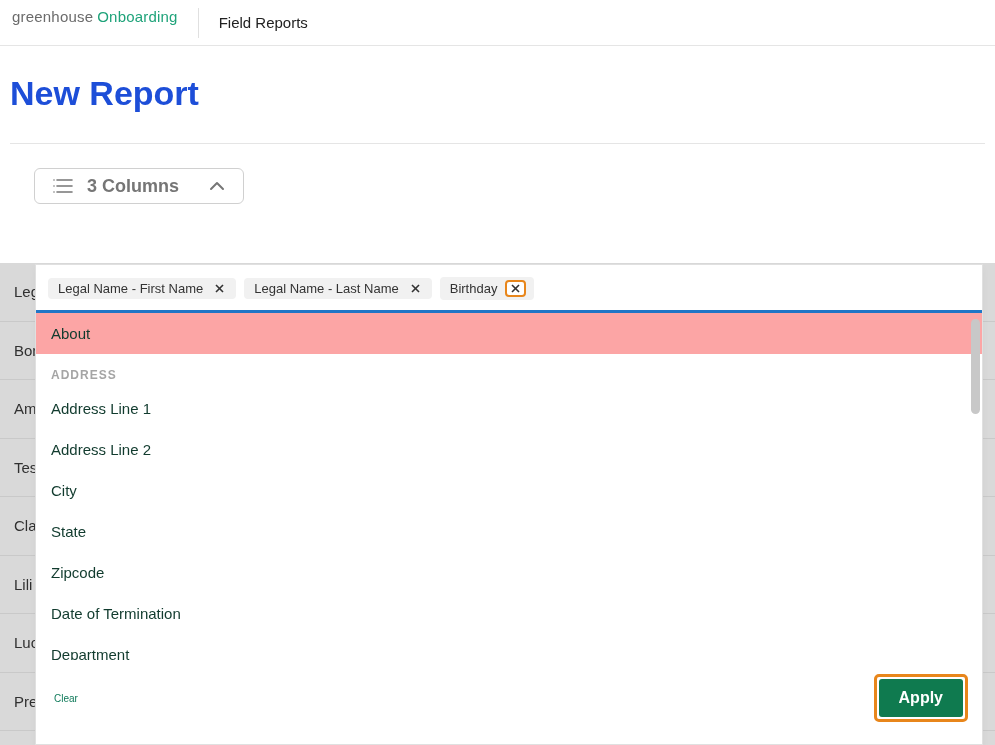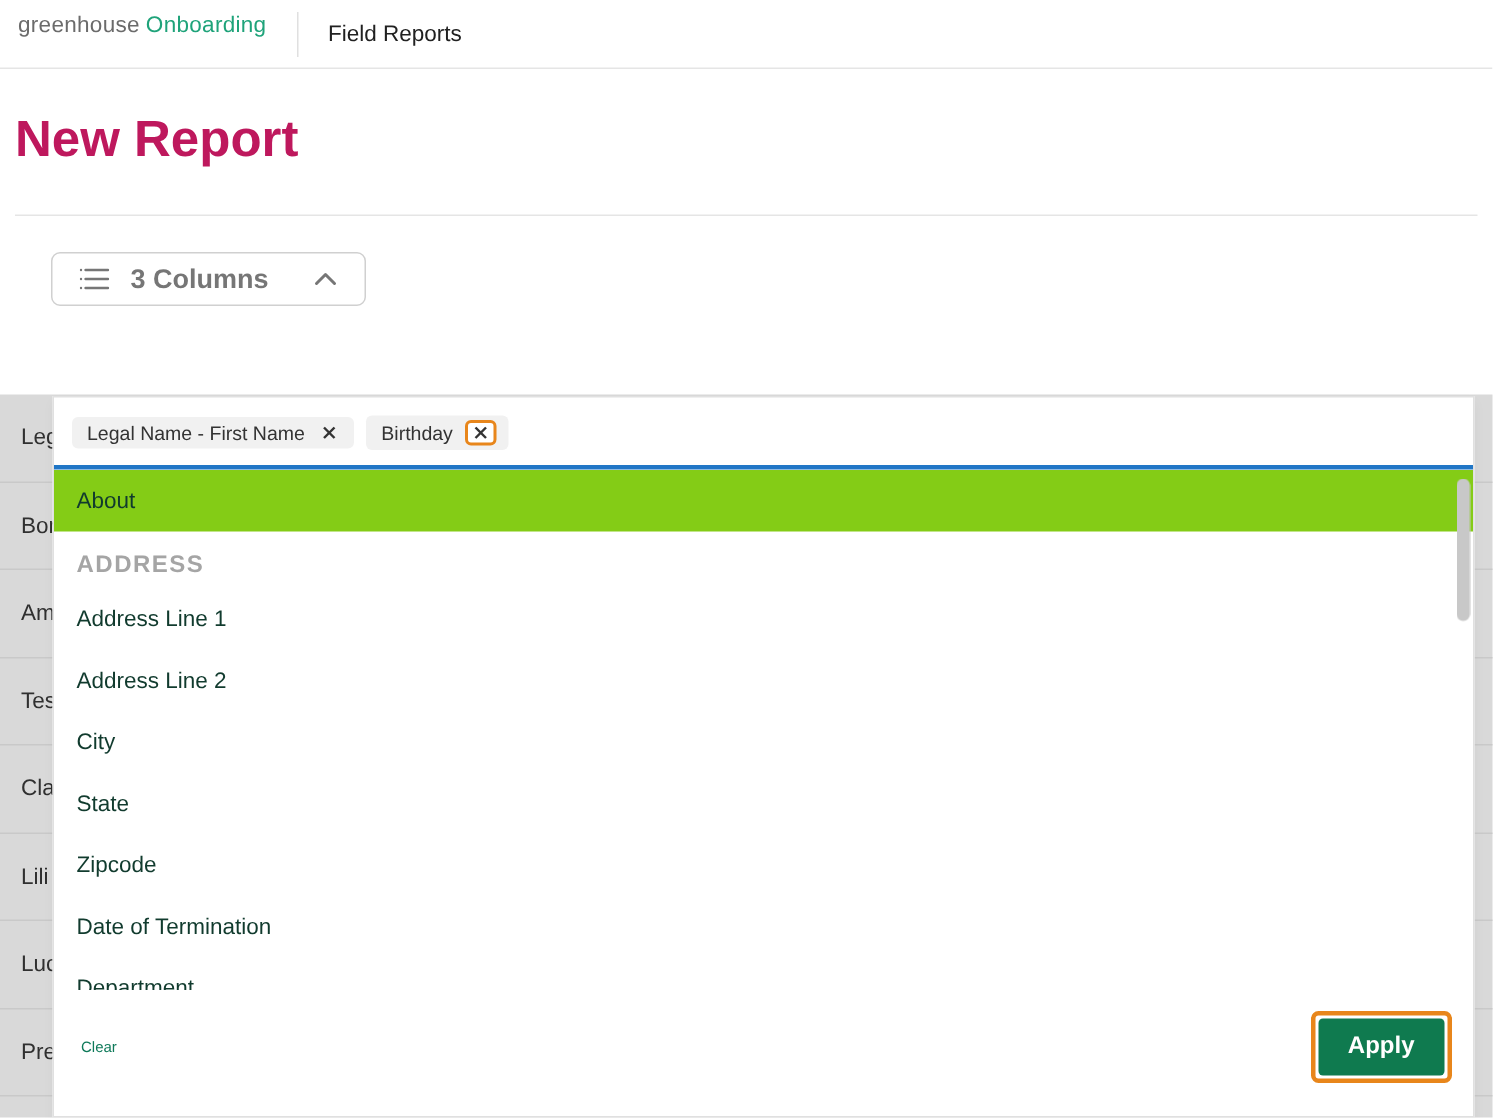--- a/index.html
+++ b/index.html
@@ -2,39 +2,39 @@
 <html><head>
 <meta charset="utf-8">
 <style>
   * { margin: 0; padding: 0; box-sizing: border-box; }
   body { font-family: -apple-system, BlinkMacSystemFont, "Segoe UI", Helvetica, Arial, sans-serif; width: 995px; height: 745px; background: #fff; color: #1f2b24; overflow: hidden; }
   .header { display: flex; align-items: center; height: 46px; padding: 0 12px; border-bottom: 1px solid #e5e5e5; }
   .logo { display: flex; align-items: baseline; gap: 4px; padding-right: 20px; border-right: 1px solid #e0e0e0; height: 30px; }
   .logo-gh { color: #6b6b6b; font-size: 15px; letter-spacing: 0.2px; }
   .logo-on { color: #1fa37a; font-size: 15px; letter-spacing: 0.2px; }
   .header-title { margin-left: 20px; font-size: 15px; color: #212121; }
-  .page-title { font-size: 34px; font-weight: 700; color: #be185d; padding: 28px 10px 30px 10px; }
+  .page-title { font-size: 34px; font-weight: 700; color: #1d4ed8; padding: 28px 10px 30px 10px; }
   .divider { height: 1px; background: #e5e5e5; margin: 0 10px; }
   .controls { display: flex; gap: 20px; padding: 24px 0 24px 34px; }
   .ctrl-btn { display: flex; align-items: center; gap: 14px; border: 1px solid #d0d0d0; border-radius: 6px; height: 36px; padding: 0 18px; cursor: pointer; background: #fff; }
   .ctrl-label { font-size: 18px; font-weight: 600; color: #767676; }
   .icon-box { color: #767676; display: flex; align-items: center; justify-content: center; }
   .backdrop { position: absolute; top: 263px; left: 0; right: 0; bottom: 0; background: #d9d9d9; }
   .backdrop-rows { display: flex; flex-direction: column; }
   .bg-row { height: 58.5px; border-bottom: 1px solid #c9c9c9; padding-left: 14px; font-size: 15px; color: #303030; display: flex; align-items: center; }
   .panel { position: absolute; top: 264px; left: 35px; width: 948px; height: 481px; background: #fff; border: 1px solid #e0e0e0; box-shadow: 0 4px 8px rgba(0,0,0,0.04); display: flex; flex-direction: column; }
   .chips-row { display: flex; gap: 8px; padding: 12px 12px 10px 12px; border-bottom: 3px solid #2076c6; align-items: center; flex-wrap: wrap; }
   .chip { display: flex; align-items: center; gap: 8px; background: #f1f1f1; border-radius: 4px; padding: 3px 8px 3px 10px; font-size: 13px; color: #333; }
   .chip-x { font-size: 12px; font-weight: 700; padding: 2px 4px; cursor: pointer; color: #333; display:flex; align-items:center; }
   .chip-x.highlighted { border: 2px solid #e8861b; border-radius: 4px; background:#fff; }
   .list-area { flex: 1; overflow-y: auto; position: relative; }
   .list-inner { }
   .list-item { padding: 12px 15px; font-size: 15px; color: #113b2e; cursor: pointer; }
-  .list-item.hover { background: #84cc16; }
-  .list-header { padding: 14px 27px 6px 15px; font-size: 16px; letter-spacing: 1px; font-weight: 600; color: #a5a5a5; }
+  .list-item.hover { background: #fca5a5; }
+  .list-header { padding: 14px 27px 6px 15px; font-size: 12px; letter-spacing: 1px; font-weight: 600; color: #a5a5a5; }
   .list-item.indent { }
   .scrolltrack { position: absolute; top: 54px; right: 2px; width: 9px; height: 350px; background: transparent; }
   .scrollthumb { width: 9px; height: 95px; background: #c8c8c8; border-radius: 5px; }
   .panel-footer { display: flex; justify-content: space-between; align-items: center; padding: 14px 14px 22px 14px; }
   .clear-btn { color: #0f7a5a; font-size: 10px; font-weight: 500; cursor: pointer; padding: 6px 4px; }
   .apply-wrap { border: 3px solid #e8861b; border-radius: 5px; padding: 2px; margin-left: 17px; }
   .apply-btn { background: #0f7a4f; color: #fff; border: none; font-size: 16px; font-weight: 600; padding: 10px 20px; border-radius: 3px; cursor: pointer; }
 </style>
 </head>
 <body>
@@ -91,20 +91,29 @@
       <div class="chip">
         <span>Legal Name - First Name</span>
         <span class="chip-x">
           <svg width="9" height="9" viewBox="0 0 9 9">
             <line x1="1" y1="1" x2="8" y2="8" stroke="#333" stroke-width="1.6"></line>
             <line x1="8" y1="1" x2="1" y2="8" stroke="#333" stroke-width="1.6"></line>
           </svg>
         </span>
       </div>
       <div class="chip">
+        <span>Legal Name - Last Name</span>
+        <span class="chip-x">
+          <svg width="9" height="9" viewBox="0 0 9 9">
+            <line x1="1" y1="1" x2="8" y2="8" stroke="#333" stroke-width="1.6"></line>
+            <line x1="8" y1="1" x2="1" y2="8" stroke="#333" stroke-width="1.6"></line>
+          </svg>
+        </span>
+      </div>
+      <div class="chip">
         <span>Birthday</span>
         <span class="chip-x highlighted">
           <svg width="9" height="9" viewBox="0 0 9 9">
             <line x1="1" y1="1" x2="8" y2="8" stroke="#333" stroke-width="1.6"></line>
             <line x1="8" y1="1" x2="1" y2="8" stroke="#333" stroke-width="1.6"></line>
           </svg>
         </span>
       </div>
     </div>
   <div class="list-area">

